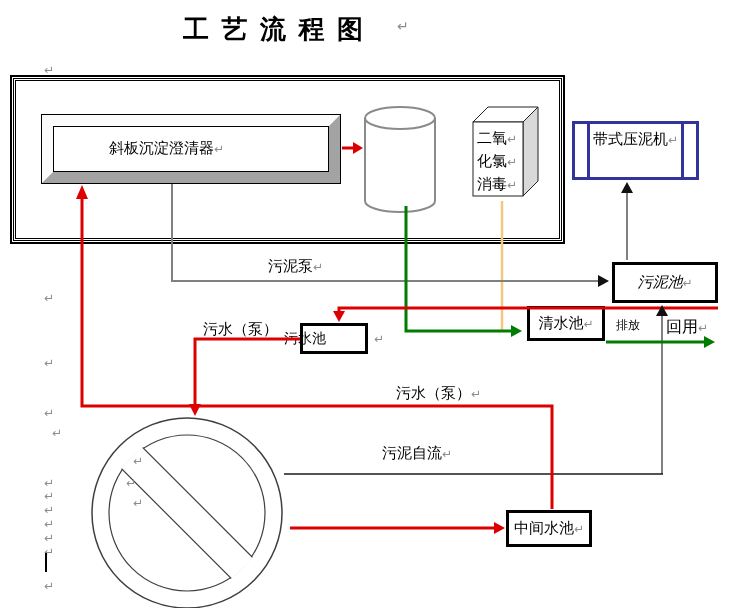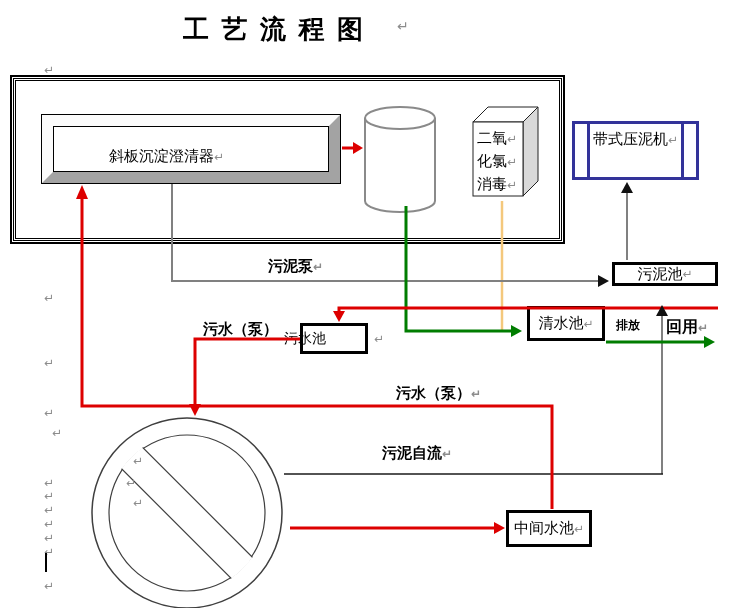--- a/index.html
+++ b/index.html
@@ -9,38 +9,38 @@
   
   #title{left:183px;top:12px;font-size:26px;font-weight:bold;letter-spacing:3px;white-space:nowrap;}
   
   #bigbox{left:10px;top:75px;width:555px;height:169px;border:2px solid #000;box-sizing:border-box;}
   #bigbox .b2{position:absolute;inset:1px;border:1px solid #000;}
   #bigbox .b3{position:absolute;inset:1px;border:1px solid #000;}
   
   #clarifier{left:42px;top:115px;width:298px;height:68px;box-sizing:border-box;
              border:11px solid;border-color:#fbfbfb #a3a3a3 #a3a3a3 #fbfbfb;outline:1px solid #000;}
   #clarifier .inner{position:absolute;inset:0;border:1px solid #000;background:#fff;
-                    font-size:15px;padding:20px 0 0 55px;white-space:nowrap;}
+                    font-size:15px;padding:12px 0 0 55px;white-space:nowrap;}
   
   #beltpress{left:572px;top:121px;width:127px;height:59px;box-sizing:border-box;border:3px solid #333399;background:#fff;}
   #beltpress .bar{position:absolute;top:0;bottom:0;width:3px;background:#333399;}
   #beltpress .txt{position:absolute;left:14px;right:14px;top:6px;text-align:center;font-size:15px;white-space:nowrap;}
   
   .pool{box-sizing:border-box;border:3px solid #000;background:#fff;display:flex;
         align-items:center;justify-content:center;font-size:15px;white-space:nowrap;}
-  #sludgepool{left:612px;top:262px;width:106px;height:24px;}
+  #sludgepool{left:612px;top:262px;width:106px;height:41px;font-style:italic;}
   #sewagepool{left:300px;top:323px;width:68px;height:31px;font-size:14px;gap:48px;}
   #clearpool{left:527px;top:306px;width:78px;height:35px;}
   #middlepool{left:506px;top:510px;width:86px;height:37px;}
   
   #carbontext{left:371px;top:136px;font-size:15px;line-height:18px;white-space:nowrap;}
   #chlortext{left:477px;top:127px;font-size:15px;line-height:22px;white-space:nowrap;}
   #flottext{left:140px;top:513px;font-size:15px;white-space:nowrap;}
   
-  .flabel{font-size:15px;white-space:nowrap;font-weight:bold;}
+  .flabel{font-size:15px;white-space:nowrap;}
   #lab-sludgepump{left:268px;top:257px;}
   #lab-sewpump-up{left:203px;top:320px;}
   #lab-sewpump-low{left:396px;top:384px;}
   #lab-gravity{left:382px;top:444px;}
   #lab-discharge{left:616px;top:317px;font-size:12px;}
   #lab-reuse{left:666px;top:317px;font-size:16px;}
   
   .pm{position:absolute;color:#8c8c8c;font-size:12px;line-height:12px;
       font-family:"DejaVu Sans",sans-serif;}
   .pm-inline{color:#8c8c8c;font-size:12px;font-family:"DejaVu Sans",sans-serif;}

